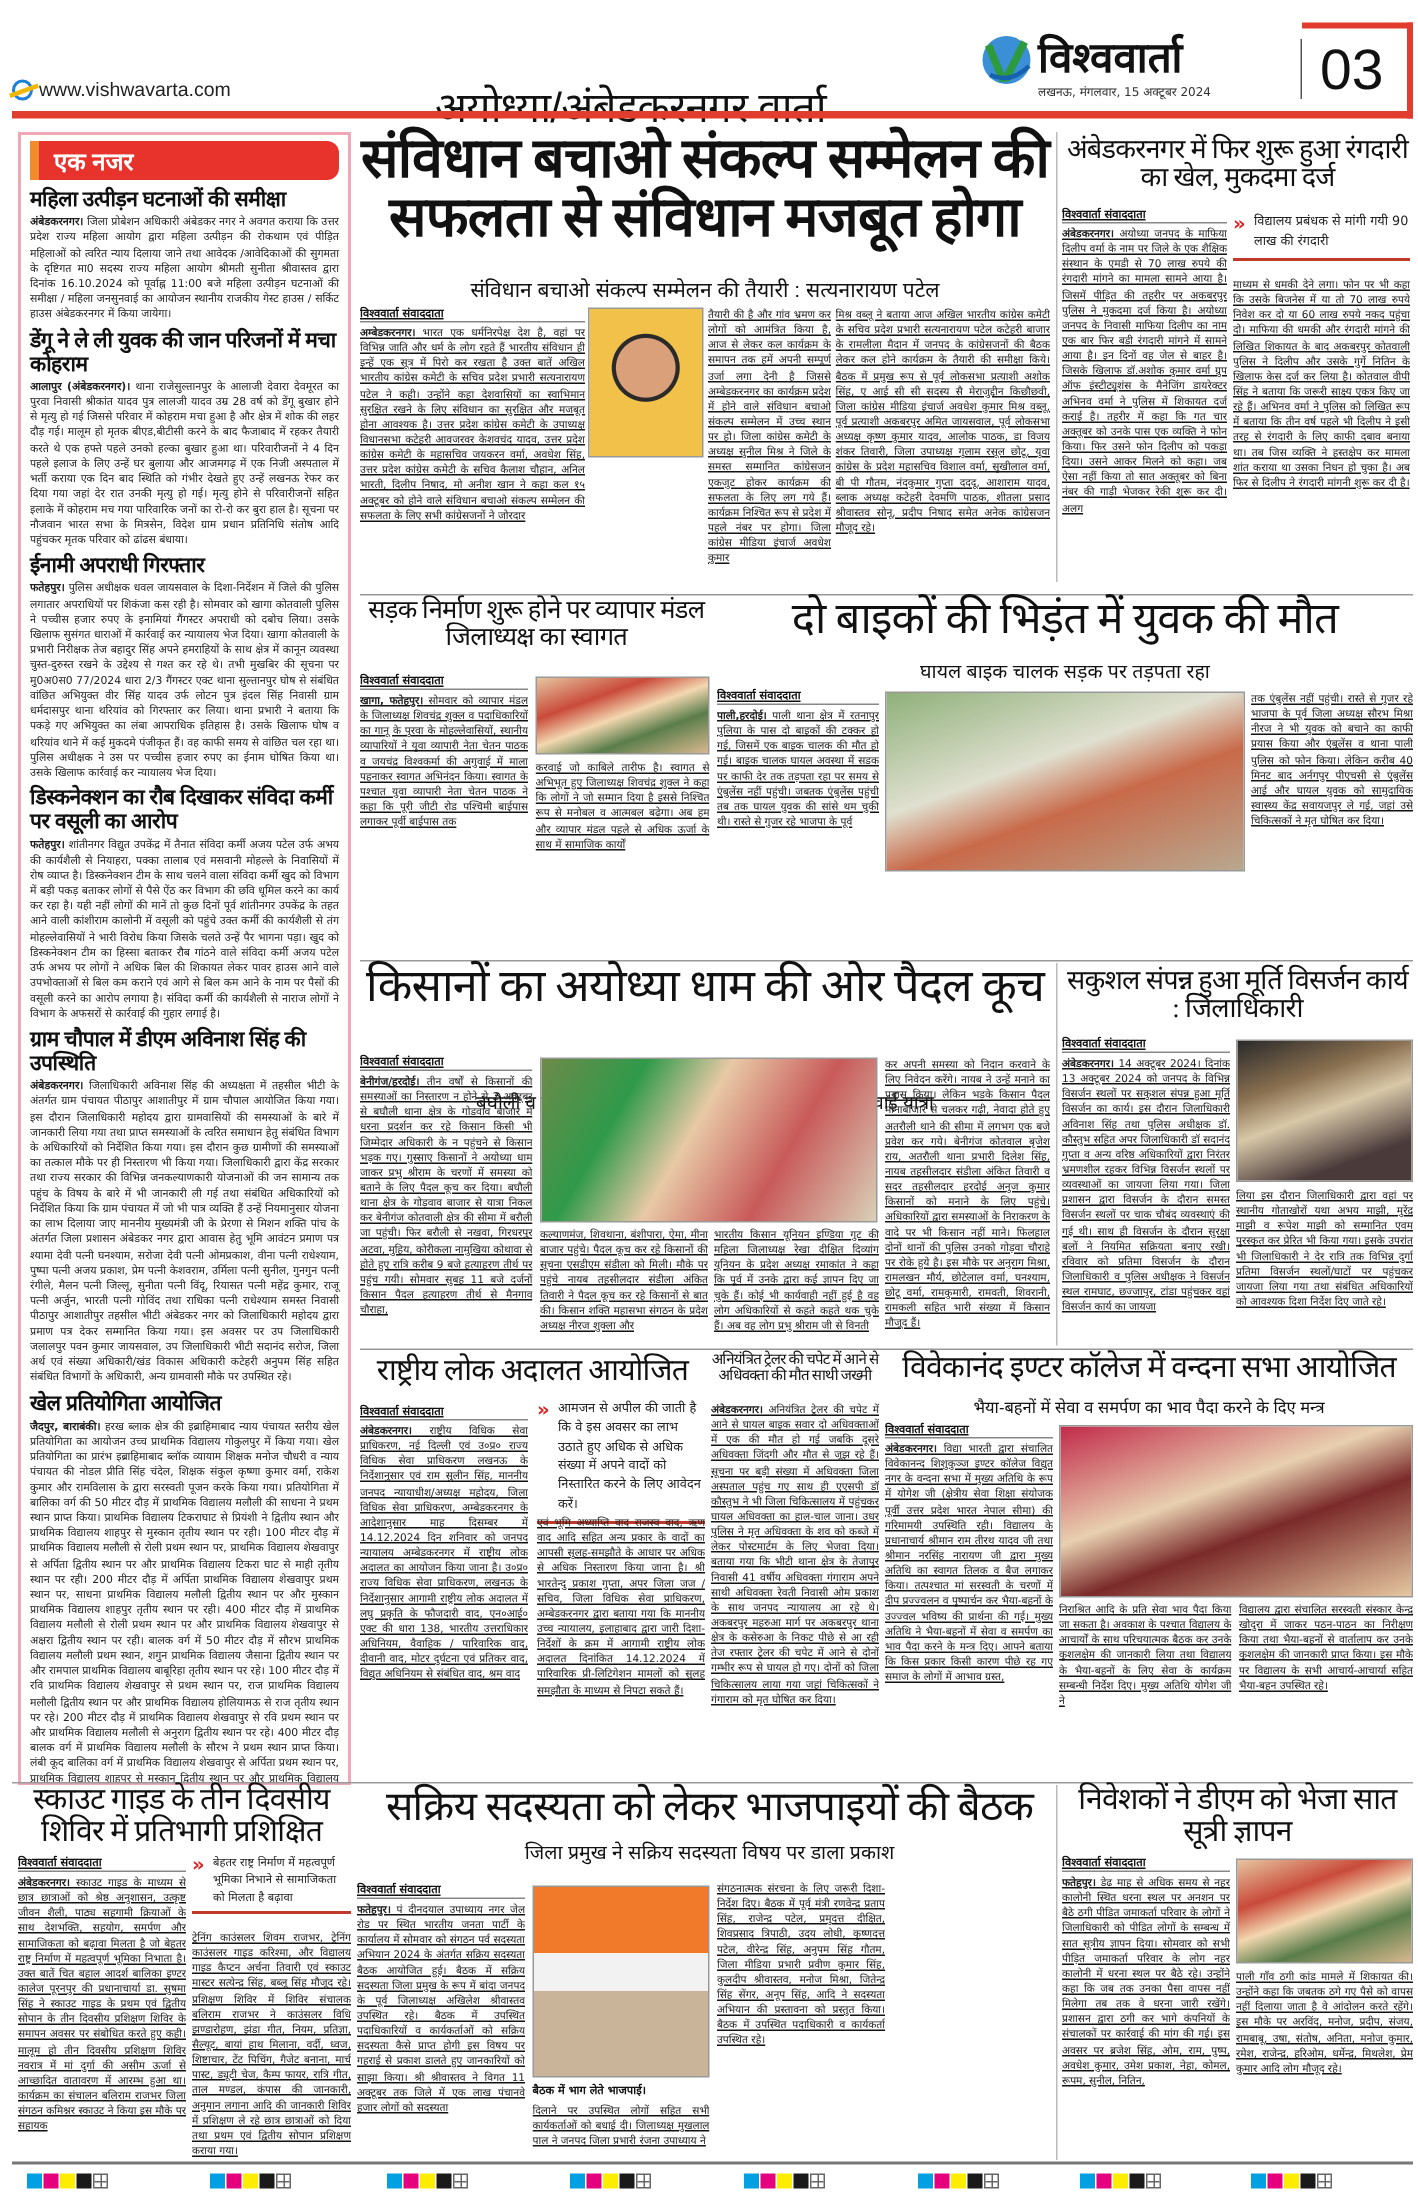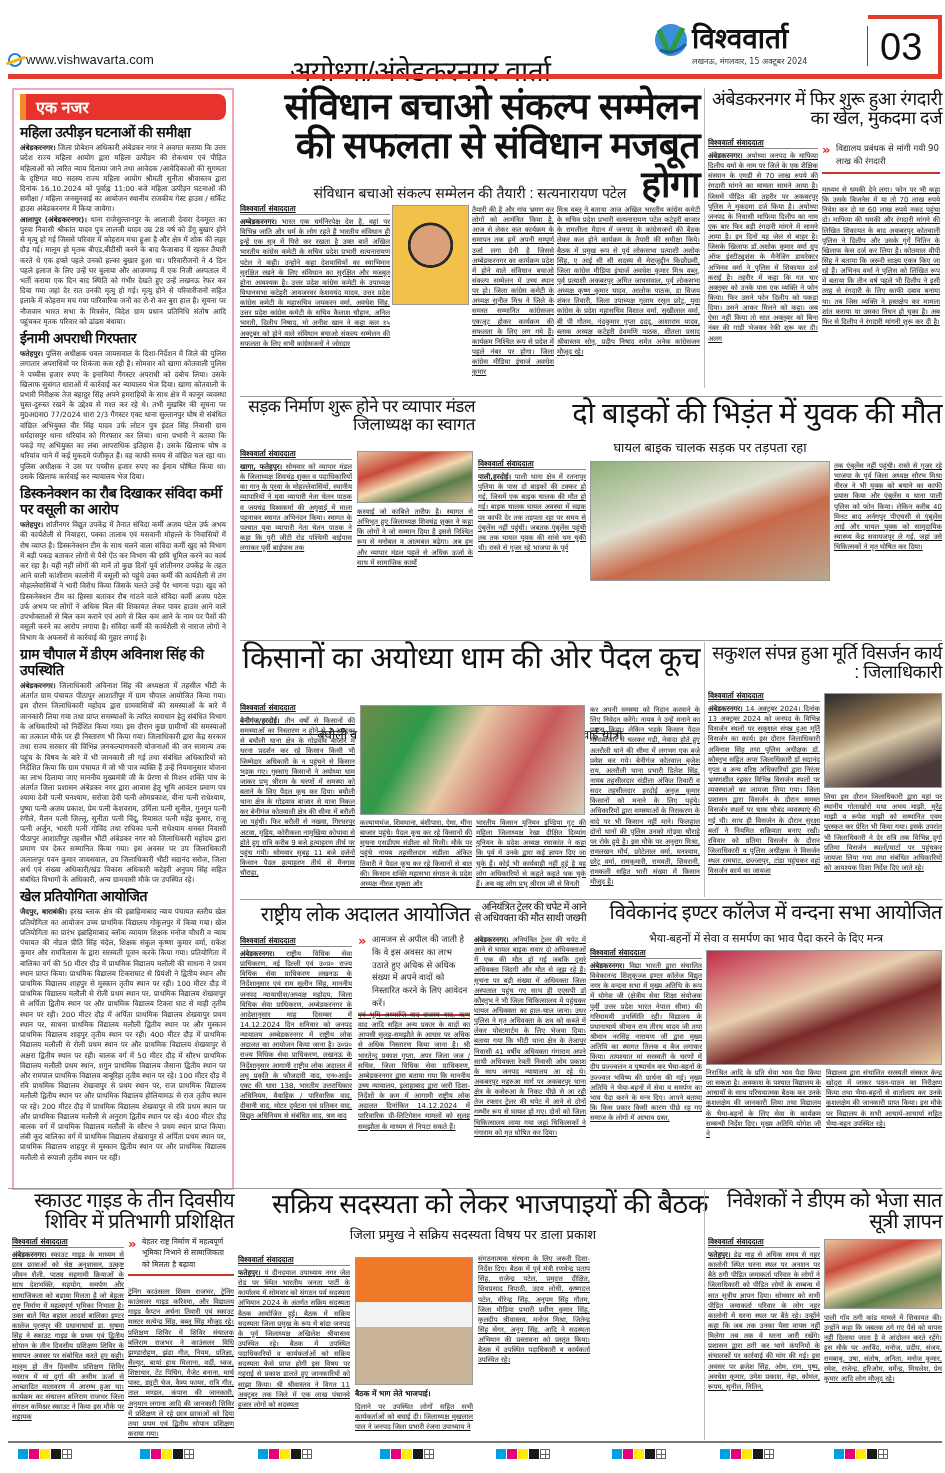--- a/index.html
+++ b/index.html
@@ -17,21 +17,21 @@
   .page-no-divider { left: 867px; top: 26px; width: 1px; height: 40px; background: #555; }
   .page-no { left: 880px; top: 26px; font-size: 38px; font-family: "Liberation Sans", sans-serif; font-weight: normal; }
   .mast-rule { left: 8px; top: 74px; width: 934px; height: 5px; background: #e23c2e; }
   
   .leftcol { left: 12px; top: 88px; width: 222px; height: 1102px; border: 2px solid #f0a8b6; padding: 4px 6px; overflow: hidden; }
   .eknazar { background: #e8322c; color: #fff; font-weight: bold; font-size: 16px; padding: 2px 10px; border-left: 6px solid #f28b2c; border-radius: 0 8px 8px 0; margin-bottom: 4px; font-family: "Liberation Sans", sans-serif; }
   .lhead { font-size: 14px; font-weight: bold; font-family: "Liberation Sans", sans-serif; line-height: 1.15; margin: 3px 0 3px; letter-spacing: -0.3px; }
   .lbody { font-size: 7.2px; line-height: 1.42; text-align: justify; color: #222; }
   .lbody b { font-weight: bold; }
   
-  .h-big { font-weight: bold; font-family: Liberation Sans, sans-serif; text-align: right; line-height: 1.05; letter-spacing: -0.5px; }
+  .h-big { font-weight: bold; font-family: Liberation Serif, serif; text-align: center; line-height: 1.05; letter-spacing: -0.5px; }
   .h-sub { font-family: "Liberation Sans", sans-serif; text-align: center; color: #111; }
   .byline { font-size: 7.5px; font-weight: bold; border-bottom: 1px solid #888; padding-bottom: 1px; margin-bottom: 2px; }
   .body-txt { font-size: 7px; line-height: 1.45; text-align: justify; color: #222; }
   .col { position: absolute; overflow: hidden; text-decoration: underline; }
   .photo { position: absolute; background: linear-gradient(135deg, #8a7a6a, #c7b09a 40%, #6f5f4f 70%, #b89e86); border: 1px solid #999; }
   .photo.portrait { background: radial-gradient(circle at 50% 40%, #d9a07a 0 28%, #2a2a2a 29% 32%, #f2c14a 33%); }
   .photo.crowd { background: linear-gradient(160deg, #e6c5a0, #c94a3a 30%, #f3d7b0 50%, #5a7d4a 70%, #d8b88f); }
   .photo.green { background: linear-gradient(120deg, #6e8a4a, #2f9a4a 25%, #e8c9a6 45%, #c85a5a 70%, #d9d0b8); }
   .photo.stage { background: linear-gradient(180deg, #f07a2a 0 35%, #f2f2f2 35% 55%, #c9b49a 55%); }
   .photo.school { background: linear-gradient(160deg, #c22a4a, #e8d0b0 40%, #7a2a2a 60%, #e5c7a0); }
@@ -70,20 +70,21 @@
 <div class="abs mast-rule"></div>
 
 <div class="abs leftcol">
   <div class="eknazar">एक नजर</div>
 
   <div>
     <div class="lhead">महिला उत्पीड़न घटनाओं की समीक्षा</div>
     <div class="lbody"><b>अंबेडकरनगर।</b><span> जिला प्रोबेशन अधिकारी अंबेडकर नगर ने अवगत कराया कि उत्तर प्रदेश राज्य महिला आयोग द्वारा महिला उत्पीड़न की रोकथाम एवं पीड़ित महिलाओं को त्वरित न्याय दिलाया जाने तथा आवेदक /आवेदिकाओं की सुगमता के दृष्टिगत मा0 सदस्य राज्य महिला आयोग श्रीमती सुनीता श्रीवास्तव द्वारा दिनांक 16.10.2024 को पूर्वाह्न 11:00 बजे महिला उत्पीड़न घटनाओं की समीक्षा / महिला जनसुनवाई का आयोजन स्थानीय राजकीय गेस्ट हाउस / सर्किट हाउस अंबेडकरनगर में किया जायेगा।</span></div>
   </div>
   <div>
+    <div class="lhead">डेंगू ने ले ली युवक की जान परिजनों में मचा कोहराम</div>
     <div class="lbody"><b>आलापुर (अंबेडकरनगर)।</b><span> थाना राजेसुल्तानपुर के आलाजी देवारा देवमूरत का पुरवा निवासी श्रीकांत यादव पुत्र लालजी यादव उम्र 28 वर्ष को डेंगू बुखार होने से मृत्यु हो गई जिससे परिवार में कोहराम मचा हुआ है और क्षेत्र में शोक की लहर दौड़ गई। मालूम हो मृतक बीएड,बीटीसी करने के बाद फैजाबाद में रहकर तैयारी करते थे एक हफ्ते पहले उनको हल्का बुखार हुआ था। परिवारीजनों ने 4 दिन पहले इलाज के लिए उन्हें घर बुलाया और आजमगढ़ में एक निजी अस्पताल में भर्ती कराया एक दिन बाद स्थिति को गंभीर देखते हुए उन्हें लखनऊ रेफर कर दिया गया जहां देर रात उनकी मृत्यु हो गई। मृत्यु होने से परिवारीजनों सहित इलाके में कोहराम मच गया पारिवारिक जनों का रो-रो कर बुरा हाल है। सूचना पर नौजवान भारत सभा के मित्रसेन, विदेश ग्राम प्रधान प्रतिनिधि संतोष आदि पहुंचकर मृतक परिवार को ढांढस बंधाया।</span></div>
   </div>
   <div>
     <div class="lhead">ईनामी अपराधी गिरफ्तार</div>
     <div class="lbody"><b>फतेहपुर।</b><span> पुलिस अधीक्षक धवल जायसवाल के दिशा-निर्देशन में जिले की पुलिस लगातार अपराधियों पर शिकंजा कस रही है। सोमवार को खागा कोतवाली पुलिस ने पच्चीस हजार रुपए के इनामियां गैंगस्टर अपराधी को दबोच लिया। उसके खिलाफ सुसंगत धाराओं में कार्रवाई कर न्यायालय भेज दिया। खागा कोतवाली के प्रभारी निरीक्षक तेज बहादुर सिंह अपने हमराहियों के साथ क्षेत्र में कानून व्यवस्था चुस्त-दुरुस्त रखने के उद्देश्य से गश्त कर रहे थे। तभी मुखबिर की सूचना पर मु0अ0स0 77/2024 धारा 2/3 गैंगस्टर एक्ट थाना सुल्तानपुर घोष से संबंधित वांछित अभियुक्त वीर सिंह यादव उर्फ लोटन पुत्र इंदल सिंह निवासी ग्राम धर्मदासपुर थाना थरियांव को गिरफ्तार कर लिया। थाना प्रभारी ने बताया कि पकड़े गए अभियुक्त का लंबा आपराधिक इतिहास है। उसके खिलाफ घोष व थरियांव थाने में कई मुकदमे पंजीकृत हैं। वह काफी समय से वांछित चल रहा था। पुलिस अधीक्षक ने उस पर पच्चीस हजार रुपए का ईनाम घोषित किया था। उसके खिलाफ कार्रवाई कर न्यायालय भेज दिया।</span></div>
   </div>
   <div>
     <div class="lhead">डिस्कनेक्शन का रौब दिखाकर संविदा कर्मी पर वसूली का आरोप</div>
     <div class="lbody"><b>फतेहपुर।</b><span> शांतीनगर विद्युत उपकेंद्र में तैनात संविदा कर्मी अजय पटेल उर्फ अभय की कार्यशैली से नियाहरा, पक्का तालाब एवं मसवानी मोहल्ले के निवासियों में रोष व्याप्त है। डिस्कनेक्शन टीम के साथ चलने वाला संविदा कर्मी खुद को विभाग में बड़ी पकड़ बताकर लोगों से पैसे ऐंठ कर विभाग की छवि धूमिल करने का कार्य कर रहा है। यही नहीं लोगों की मानें तो कुछ दिनों पूर्व शांतीनगर उपकेंद्र के तहत आने वाली कांशीराम कालोनी में वसूली को पहुंचे उक्त कर्मी की कार्यशैली से तंग मोहल्लेवासियों ने भारी विरोध किया जिसके चलते उन्हें पैर भागना पड़ा। खुद को डिस्कनेक्शन टीम का हिस्सा बताकर रौब गांठने वाले संविदा कर्मी अजय पटेल उर्फ अभय पर लोगों ने अधिक बिल की शिकायत लेकर पावर हाउस आने वाले उपभोक्ताओं से बिल कम कराने एवं आगे से बिल कम आने के नाम पर पैसों की वसूली करने का आरोप लगाया है। संविदा कर्मी की कार्यशैली से नाराज लोगों ने विभाग के अफसरों से कार्रवाई की गुहार लगाई है।</span></div>
   </div>

